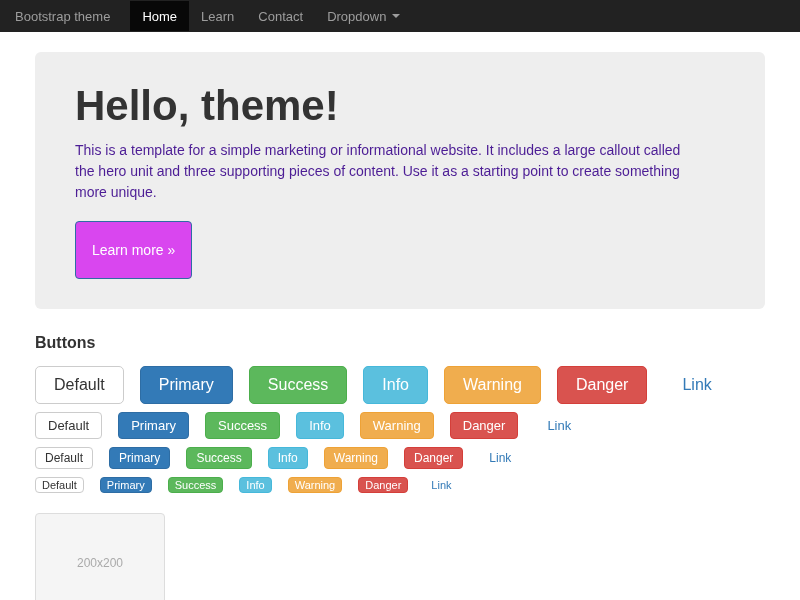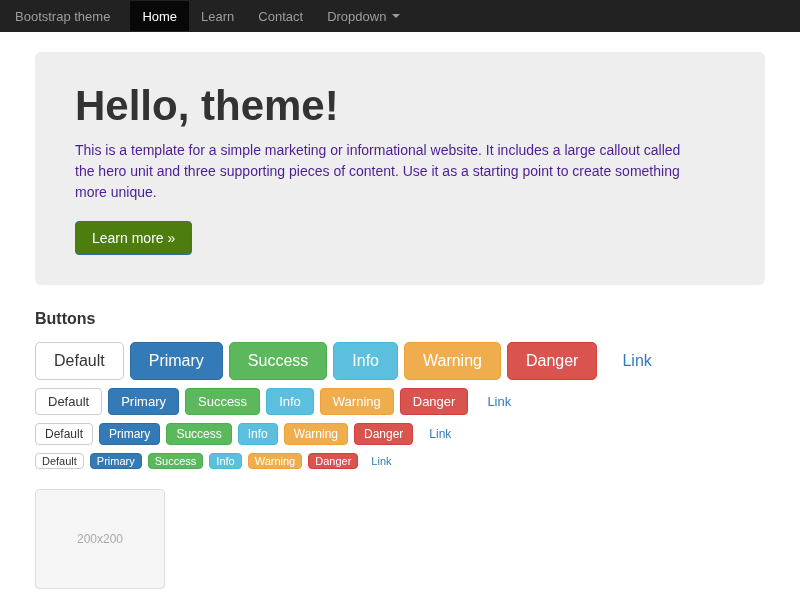--- a/index.html
+++ b/index.html
@@ -79,45 +79,45 @@
       margin-bottom: 10px;
     }
     .jumbotron p {
       font-size: 14px;
       color: #4c1d95;
       margin-bottom: 18px;
       max-width: 620px;
       line-height: 1.5;
     }
     .btn-primary-hero {
-      background-color: #4d7c0f;
+      background-color: #d946ef;
       color: #fff;
       border: 1px solid #2e6da4;
-      padding: 8px 16px;
+      padding: 20px 16px;
       border-radius: 4px;
       font-size: 14px;
       cursor: pointer;
       text-decoration: none;
       display: inline-block;
     }
 
     
     .section-title {
       font-size: 16px;
       font-weight: bold;
       color: #333;
       margin-bottom: 14px;
       margin-top: 5px;
     }
 
     
     .btn-row {
       display: flex;
       align-items: flex-start;
-      gap: 6px;
+      gap: 16px;
       margin-bottom: 8px;
       flex-wrap: wrap;
     }
 
     
     .btn {
       border-radius: 4px;
       cursor: pointer;
       font-weight: normal;
       border: 1px solid transparent;

